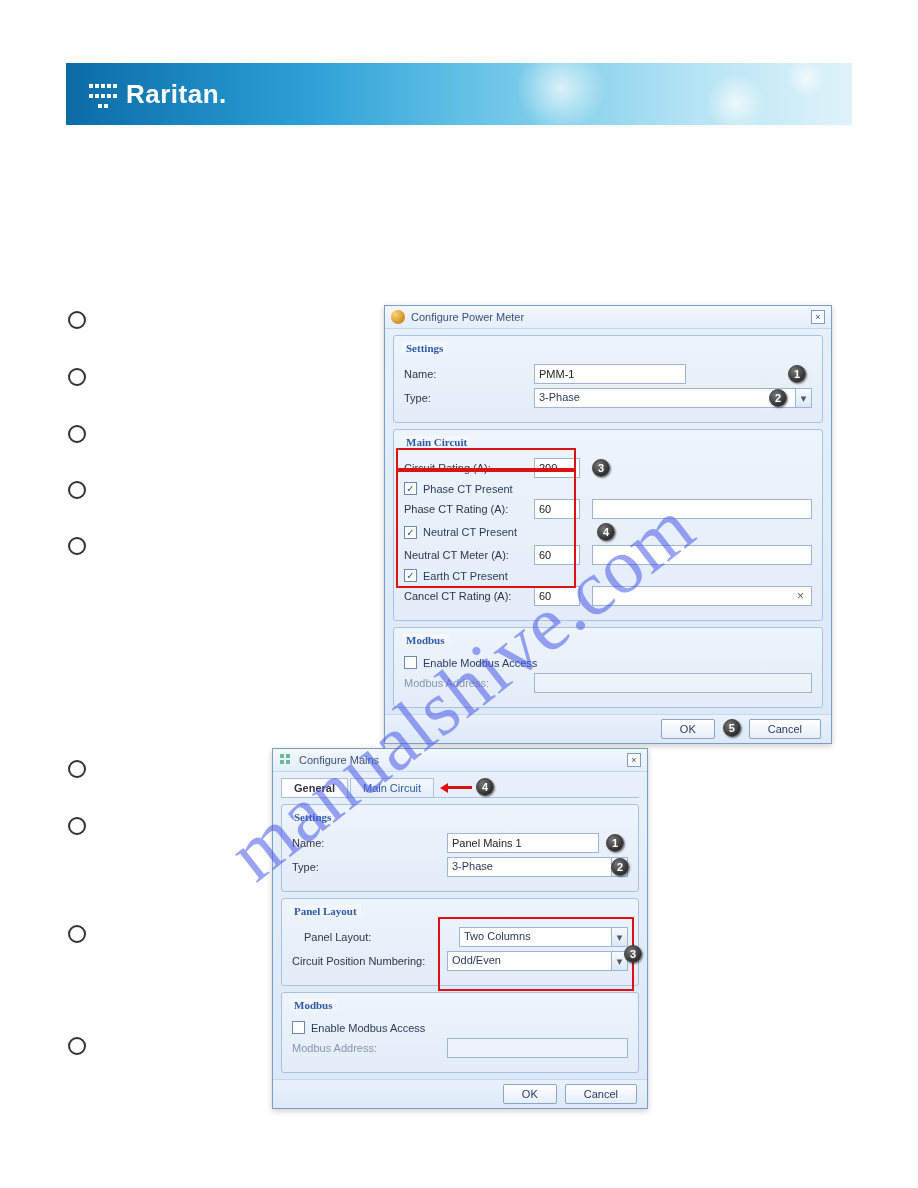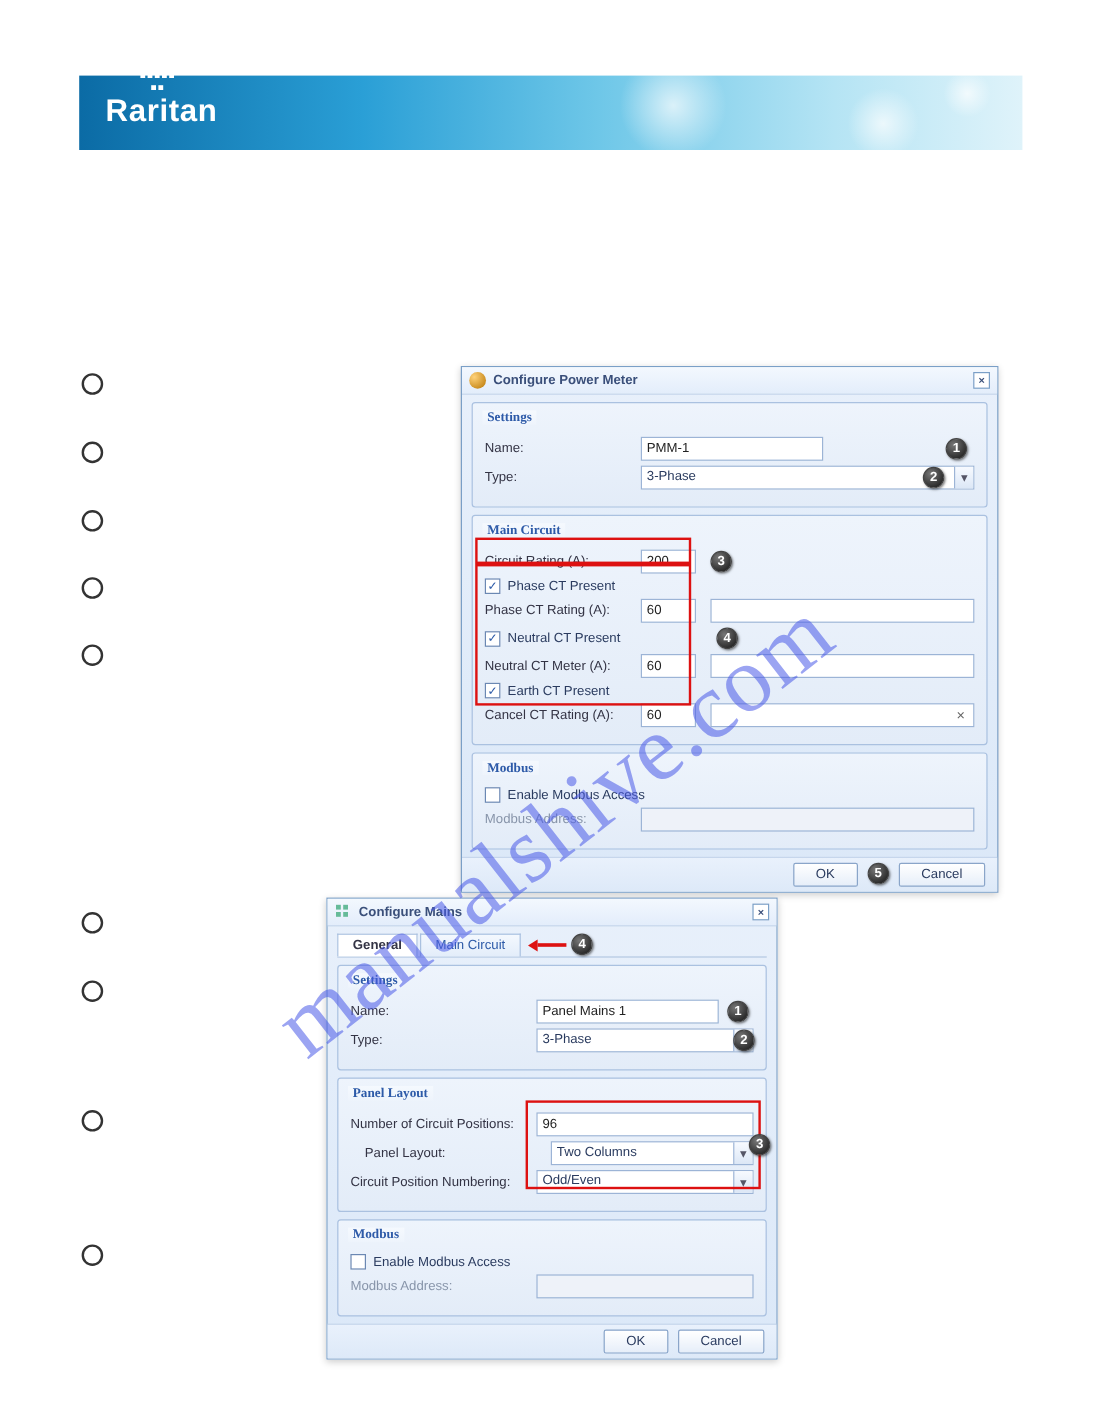--- a/index.html
+++ b/index.html
@@ -1,29 +1,29 @@
 <!DOCTYPE html>
 <html><head>
 <meta charset="utf-8">
 <style>
   * { box-sizing: border-box; margin: 0; padding: 0; }
   body { background: #fff; font-family: Arial, sans-serif; width: 918px; height: 1188px; position: relative; }
   .banner { margin: 63px 66px 0 66px; height: 62px; background: linear-gradient(90deg, #0b6ba5 0%, #2a9fd6 30%, #6ec7e8 55%, #b5e4f4 80%, #dff3fa 100%); position: relative; display:flex; align-items:center; }
-  .logo { display:flex; align-items:center; color:#fff; font-weight:bold; margin-left:22px;flex-direction:column; }
+  .logo { display:flex; align-items:flex-end; color:#fff; font-weight:bold; margin-left:22px; }
   .logo-mark { width:30px; height:28px; display:inline-flex; flex-wrap:wrap; gap:2px; margin-right:8px; align-items:center; justify-content:center;}
   .logo-mark span { width:4px; height:4px; background:#fff; display:block; }
   .logo-text { font-size:26px; letter-spacing:0.5px; }
   .logo-dot { font-size:26px; }
   .spot { position:absolute; border-radius:50%; background:radial-gradient(circle,#fff 0%, rgba(255,255,255,0) 70%); opacity:0.7; }
   .content { position:relative; }
   .numcircle { position:absolute; width:18px; height:18px; border:2px solid #333; border-radius:50%; left:68px; }
 
   
   .dialog { position:absolute; border:1px solid #7a9fc7; background:linear-gradient(#e8f0fb,#dbe8f8); font-size:11px; color:#2a3b5f; box-shadow:0 2px 6px rgba(0,0,0,0.2); }
-  .titlebar { display:flex; align-items:center; background:linear-gradient(#f3f8fe,#e3edfb); border-bottom:1px solid #c6d6ec; padding:4px 6px; font-weight:bold; color:#3a4f7a;}
+  .titlebar { display:flex; align-items:center; background:linear-gradient(#f3f8fe,#e3edfb); border-bottom:1px solid #c6d6ec; padding:4px 6px; font-weight:normal; color:#3a4f7a;}
   .titlebar .spacer{flex:1;}
   .closebox { width:14px; height:14px; border:1px solid #7a9fc7; background:#fff; font-size:9px; line-height:12px; text-align:center; color:#3a4f7a; cursor:pointer;}
   .group { border:1px solid #aac1e0; border-radius:3px; margin:6px 8px; background:linear-gradient(#eef4fc,#e3ecf8); padding:6px 10px 10px; }
   .group-title { color:#2d5aa8; font-weight:bold; font-size:11px; margin:-2px 0 6px -2px; background:linear-gradient(#f5f9fe,#eef4fc); display:inline-block; padding:0 4px;font-family:Liberation Serif, serif;}
   .row { display:flex; align-items:center; margin:4px 0; }
   .label { width:130px; color:#334; }
   .input { flex:1; height:20px; border:1px solid #9cb4d6; background:#fff; padding:2px 4px; font-size:11px; color:#222; }
   .input.narrow { width:46px; flex:0 0 46px; margin-right:6px;}
   .select { flex:1; height:20px; border:1px solid #9cb4d6; background:#fff; padding:2px 4px; font-size:11px; position:relative;}
   .select .caret { position:absolute; right:0; top:0; bottom:0; width:16px; border-left:1px solid #9cb4d6; display:flex; align-items:center; justify-content:center; color:#556; background:linear-gradient(#f7faff,#dce7f6);}
@@ -223,24 +223,20 @@
           <span>3-Phase</span>
           <span class="caret">▾</span>
           <div class="badge" style="right:-2px;top:0;">2</div>
         </div>
       </div>
     </div>
 
     <div class="group" style="position:relative;">
       <div class="group-title">Panel Layout</div>
       <div class="row">
-        <span class="label" style="width:155px;">Number of Circuit Positions:</span>
-        <input class="input" value="96" style="">
-      </div>
-      <div class="row">
         <span class="label" style="width:155px;margin-left:12px;">Panel Layout:</span>
         <div class="select">
           <span>Two Columns</span>
           <span class="caret">▾</span>
         </div>
       </div>
       <div class="row">
         <span class="label" style="width:155px;">Circuit Position Numbering:</span>
         <div class="select">
           <span>Odd/Even</span>

